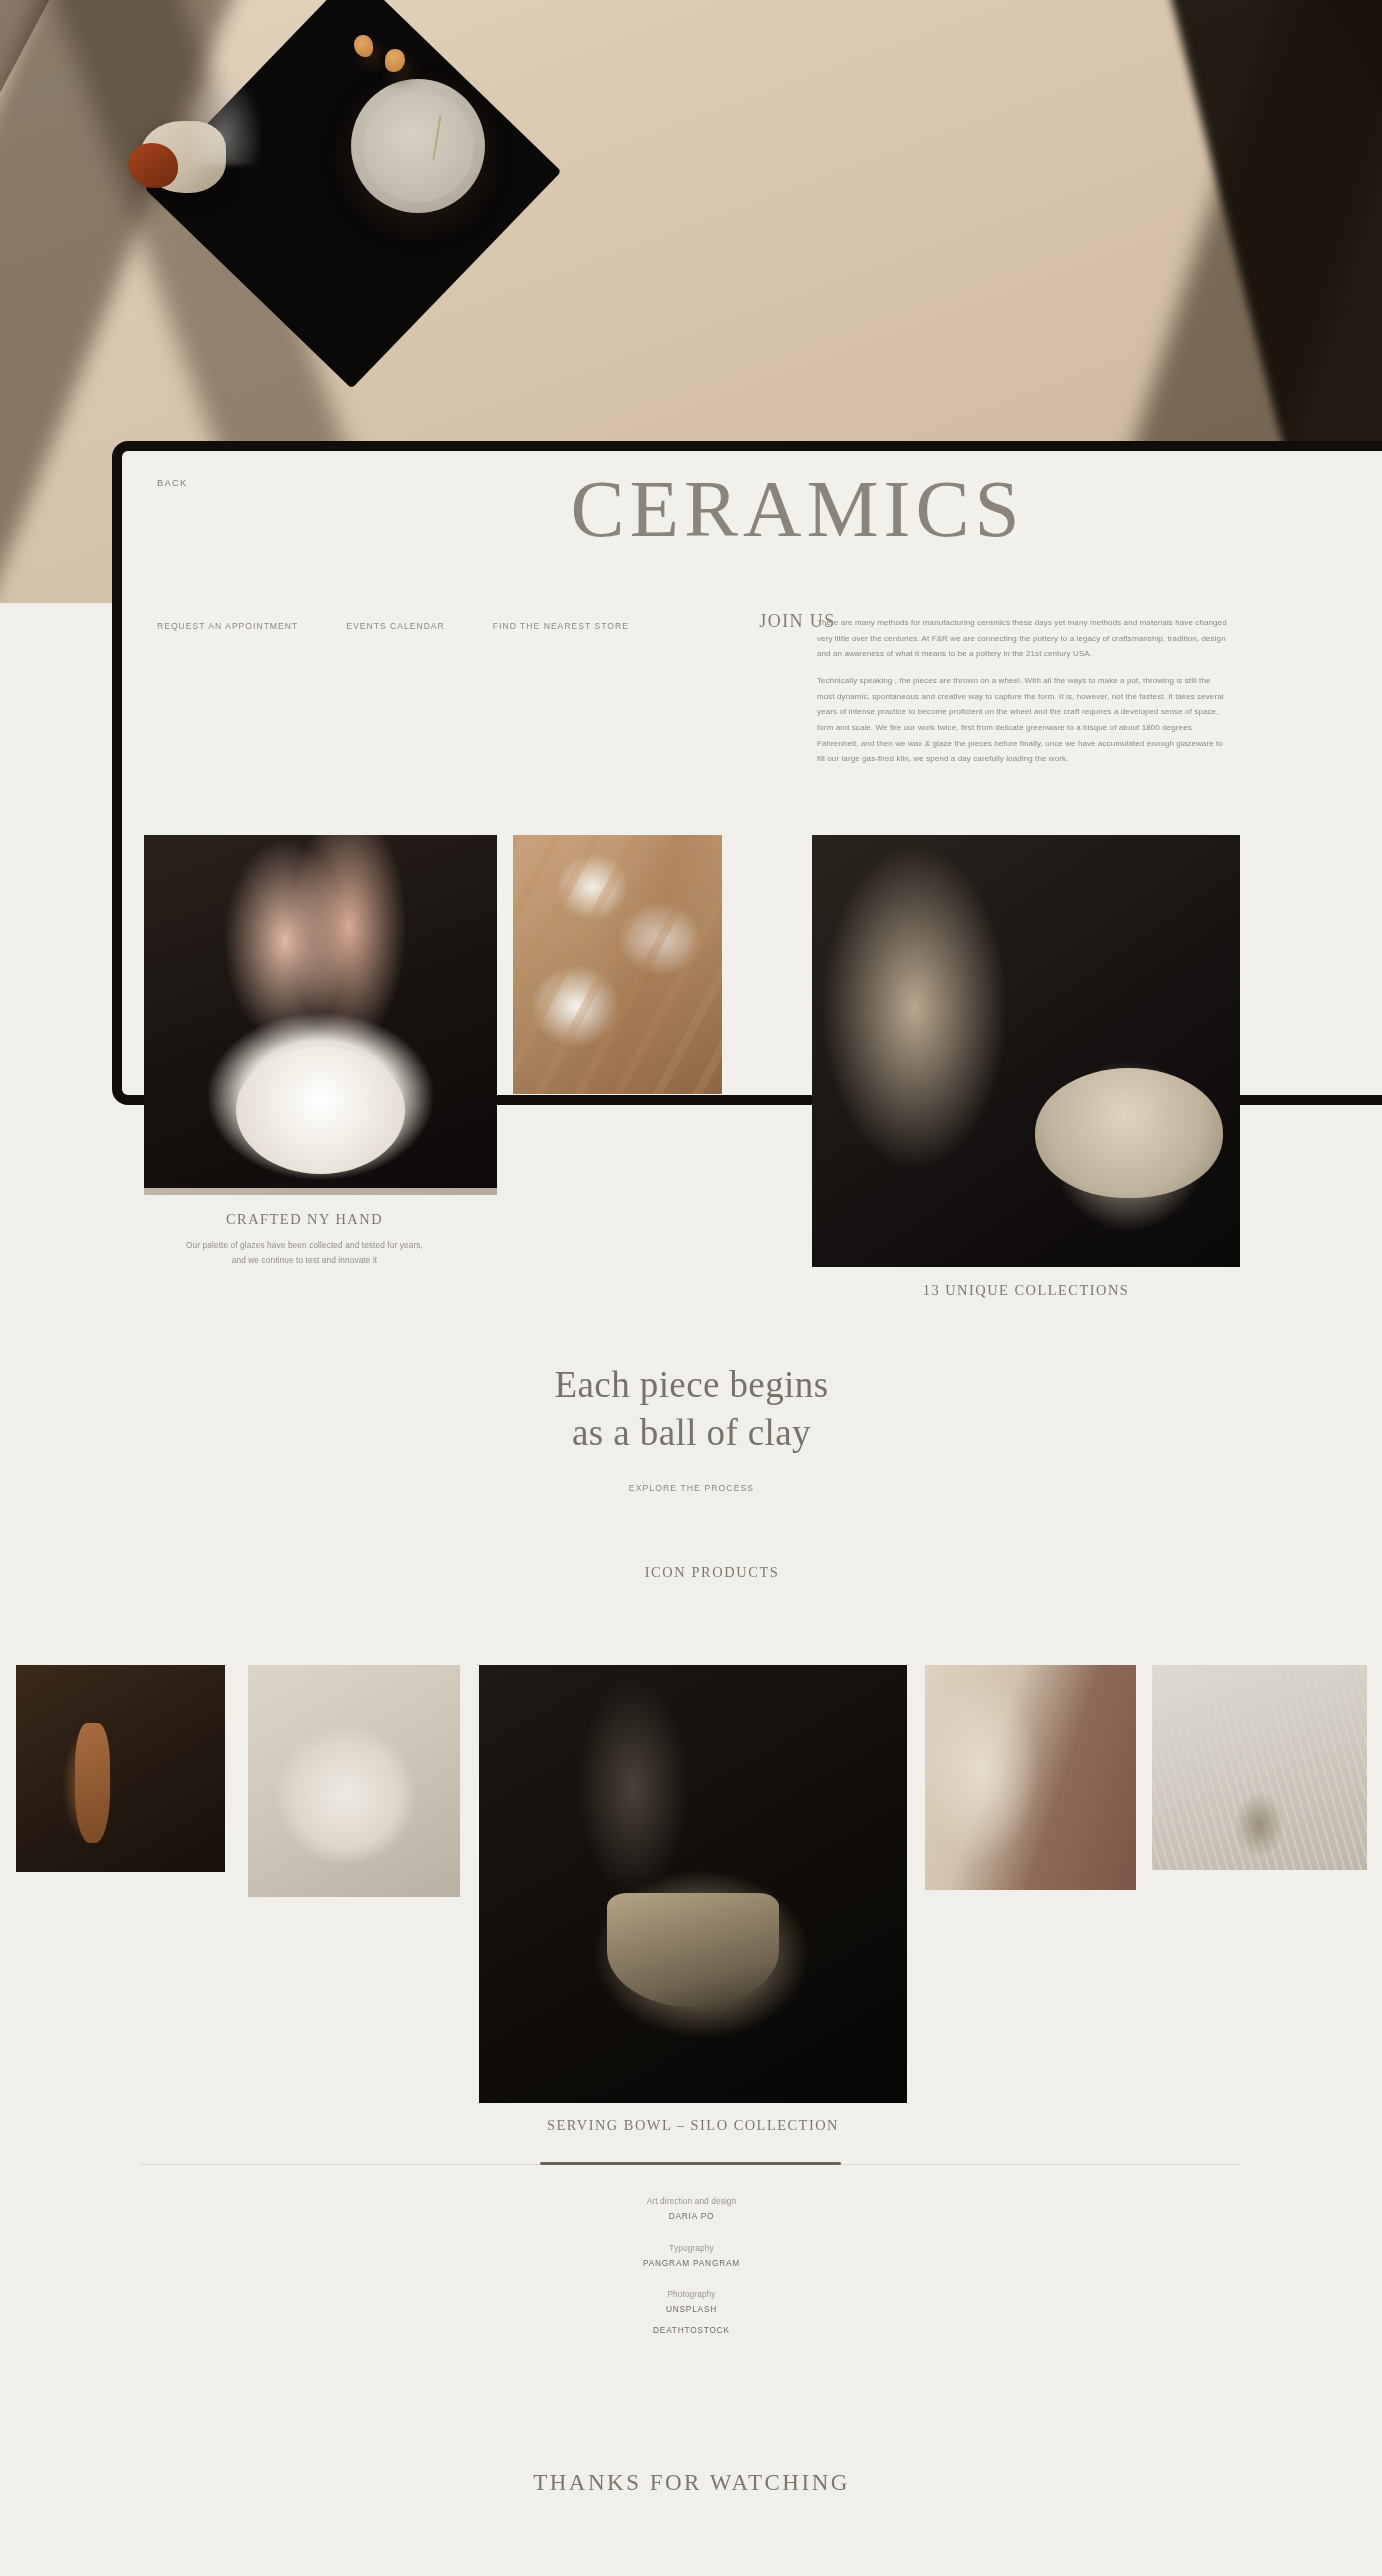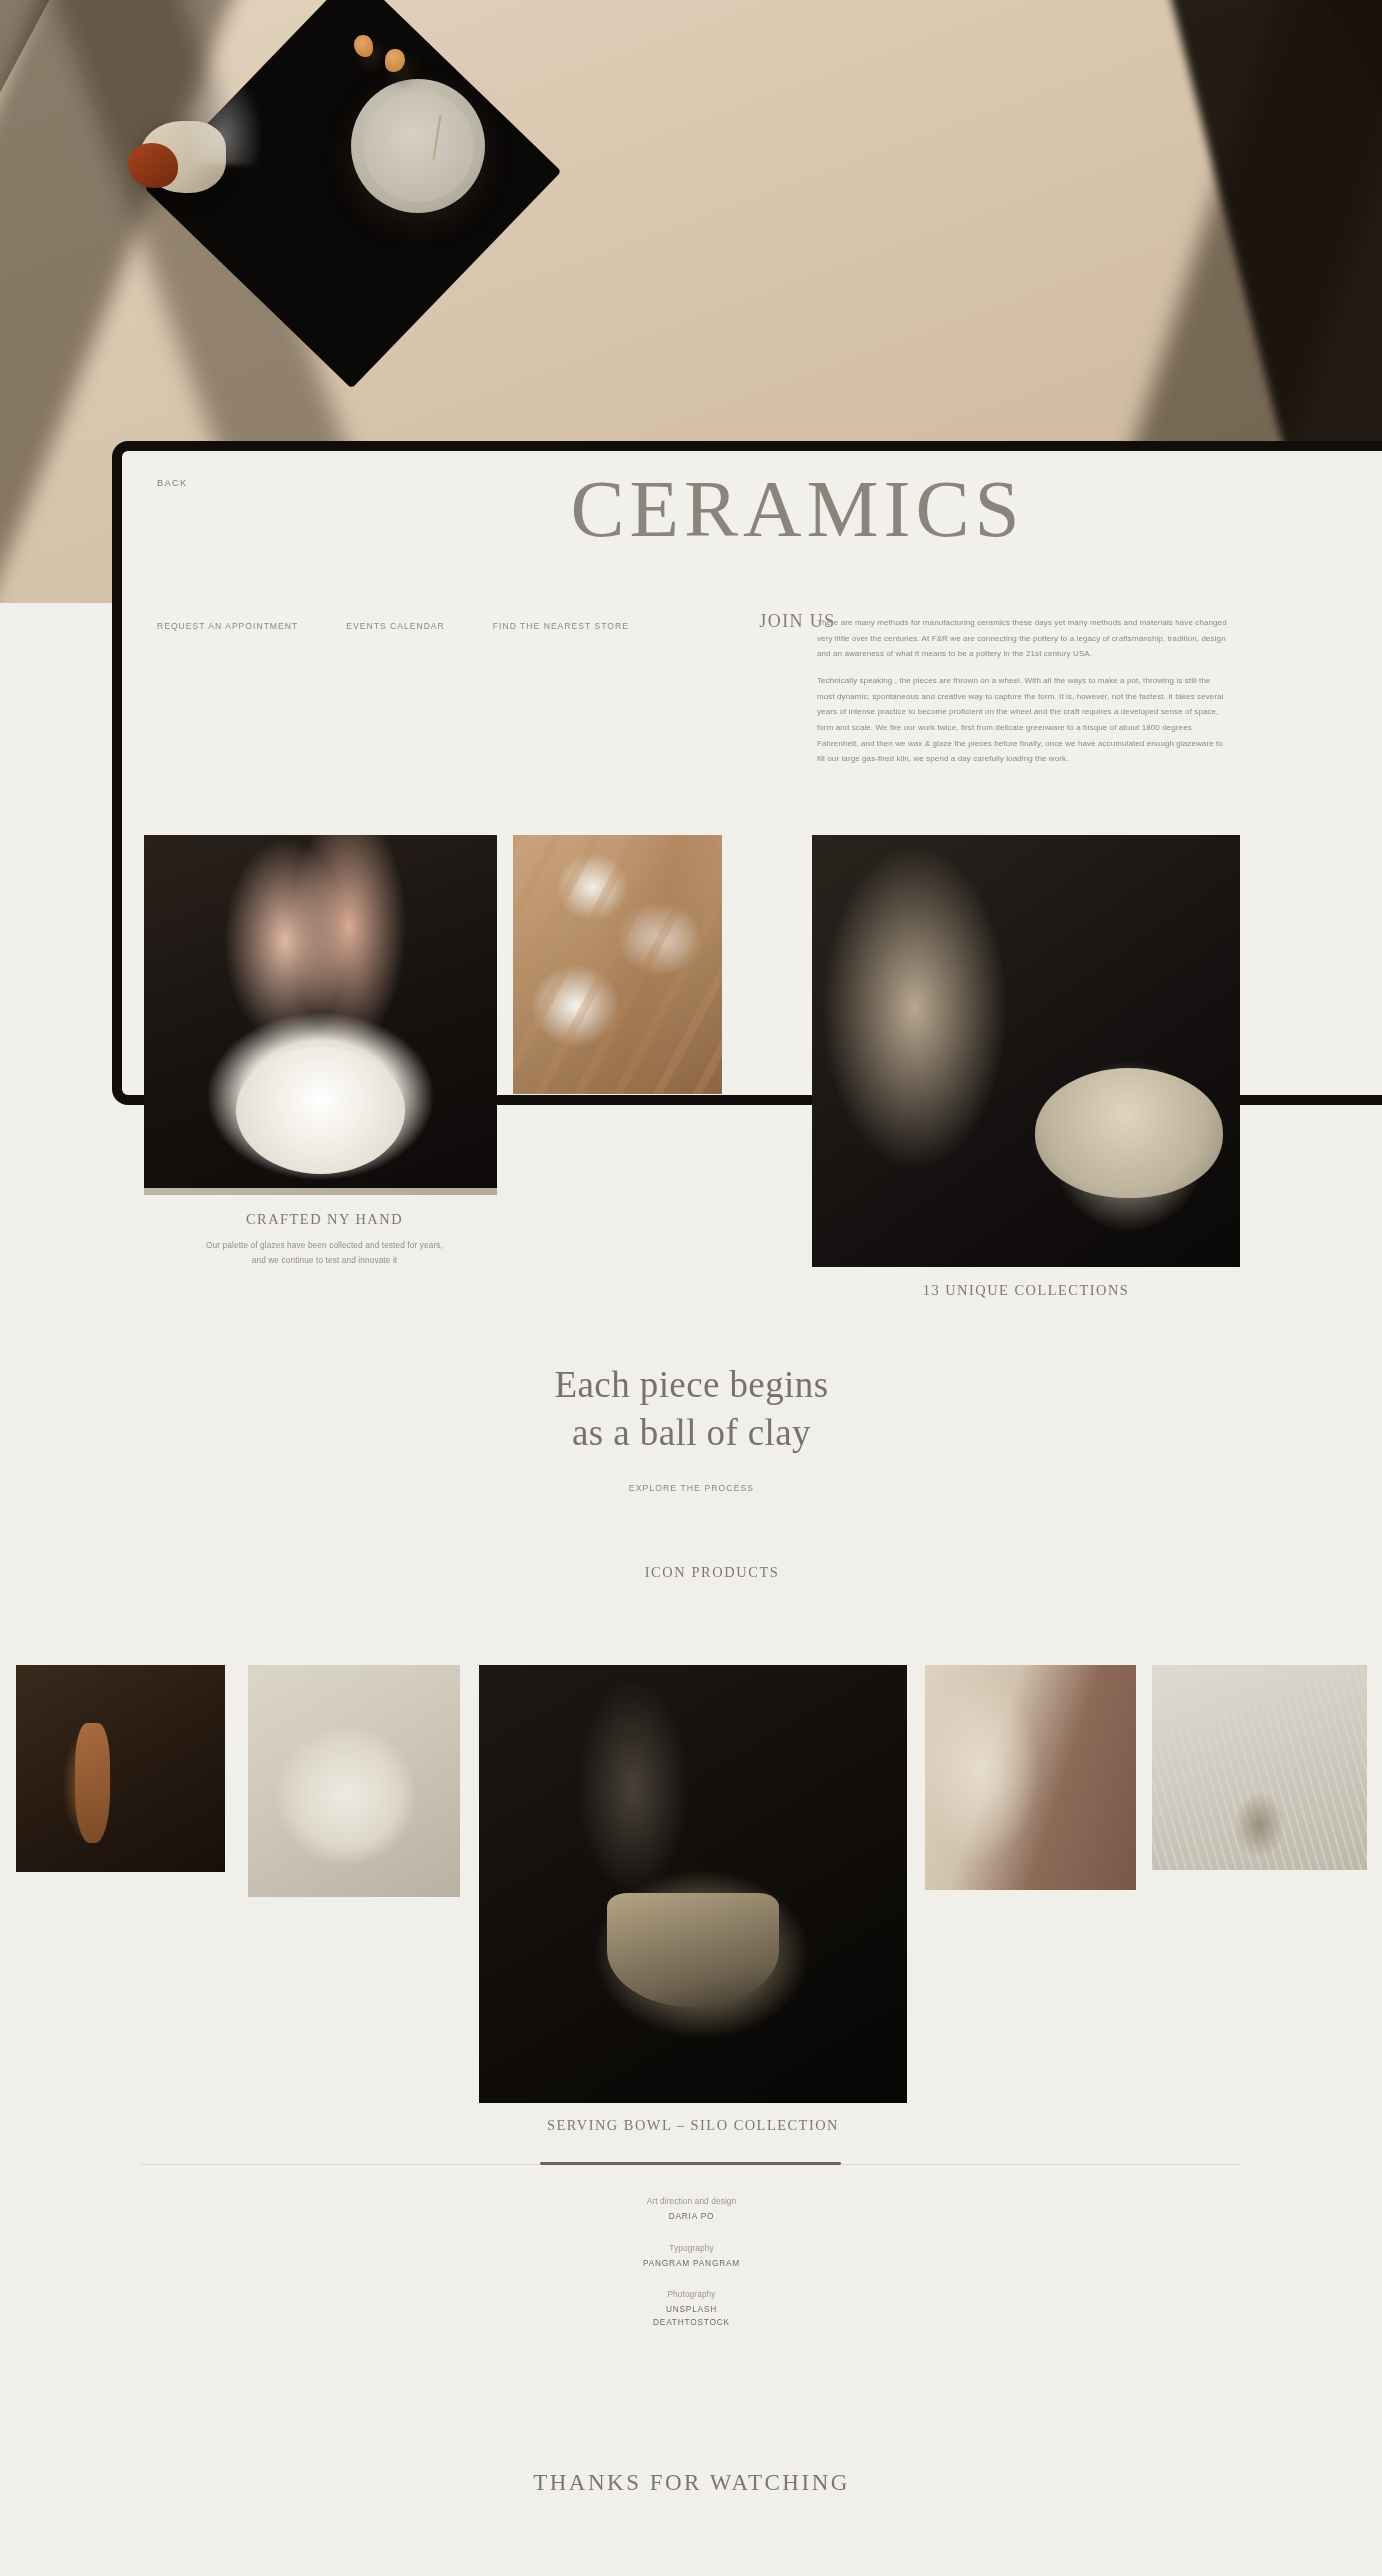--- a/index.html
+++ b/index.html
@@ -168,21 +168,21 @@
   .g3a{ left:144px; top:835px; width:353px; height:360px; }
   .g3c{ left:812px; top:835px; width:428px; height:432px; }
 
   .cap-block{ position:absolute; text-align:center; }
   .cap-title{
     font-family:"Liberation Serif", serif; font-size:14.4px; letter-spacing:1.5px; color:#7d7770;
   }
   .cap-sub{
     margin-top:10px; font-size:8.3px; line-height:1.85; color:#938e88; letter-spacing:0.1px;
   }
-  .cap-left{ left:148px; top:1211px; width:353px;text-align:center; }
+  .cap-left{ left:128px; top:1211px; width:353px;text-align:center; }
   .cap-right{ left:812px; top:1282px; width:428px; }
 
   
   .statement{
     position:absolute; left:0; right:0; top:1361px; text-align:center;
   }
   .statement h2{
     font-family:"Liberation Serif", serif; font-weight:400;
     font-size:37px; line-height:1.30; color:#77726b; letter-spacing:0.4px;
   }
@@ -260,21 +260,21 @@
   }
   .divider-active{
     position:absolute; left:540px; top:2162px; width:301px; height:2.9px; background:#6b615a; border-radius:1.4px;
   }
 
   
   .credits{ position:absolute; left:0; right:0; top:2196px; text-align:center; }
   .credit-group{ margin-bottom:21.6px; }
   .credit-role{ font-size:8.3px; color:#9a948e; letter-spacing:0.1px; }
   .credit-name{ margin-top:5px; font-size:8.3px; letter-spacing:0.8px; color:#6f6963; }
-  .credit-name + .credit-name{ margin-top:3px; }
+  .credit-name + .credit-name{ margin-top:11px; }
 
   .thanks{
     position:absolute; left:0; right:0; top:2470px; text-align:center;
     font-family:"Liberation Serif", serif; font-size:23px; letter-spacing:2.5px; color:#7c766f;
   }
 </style>
 </head>
 <body>
 
 <div class="hero">

